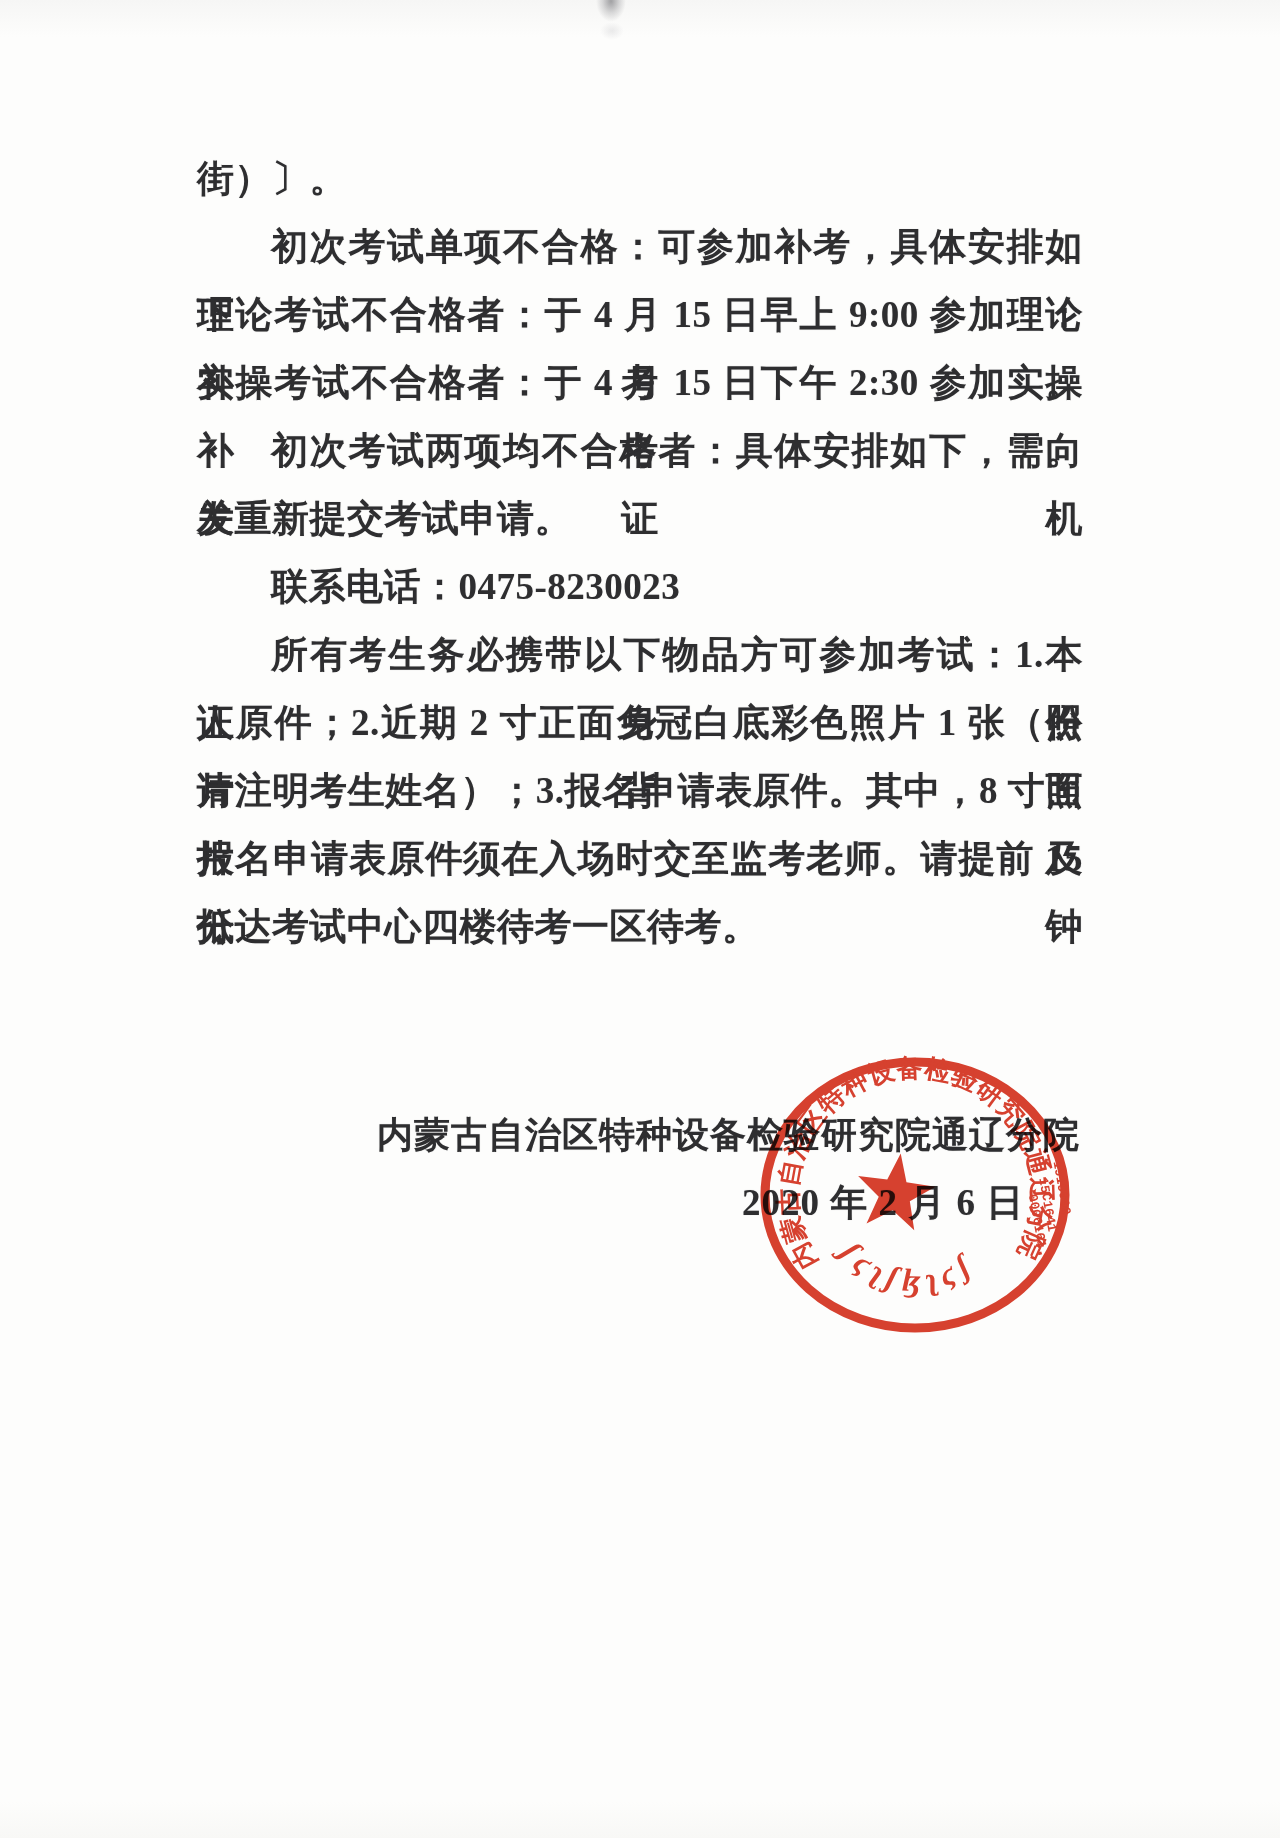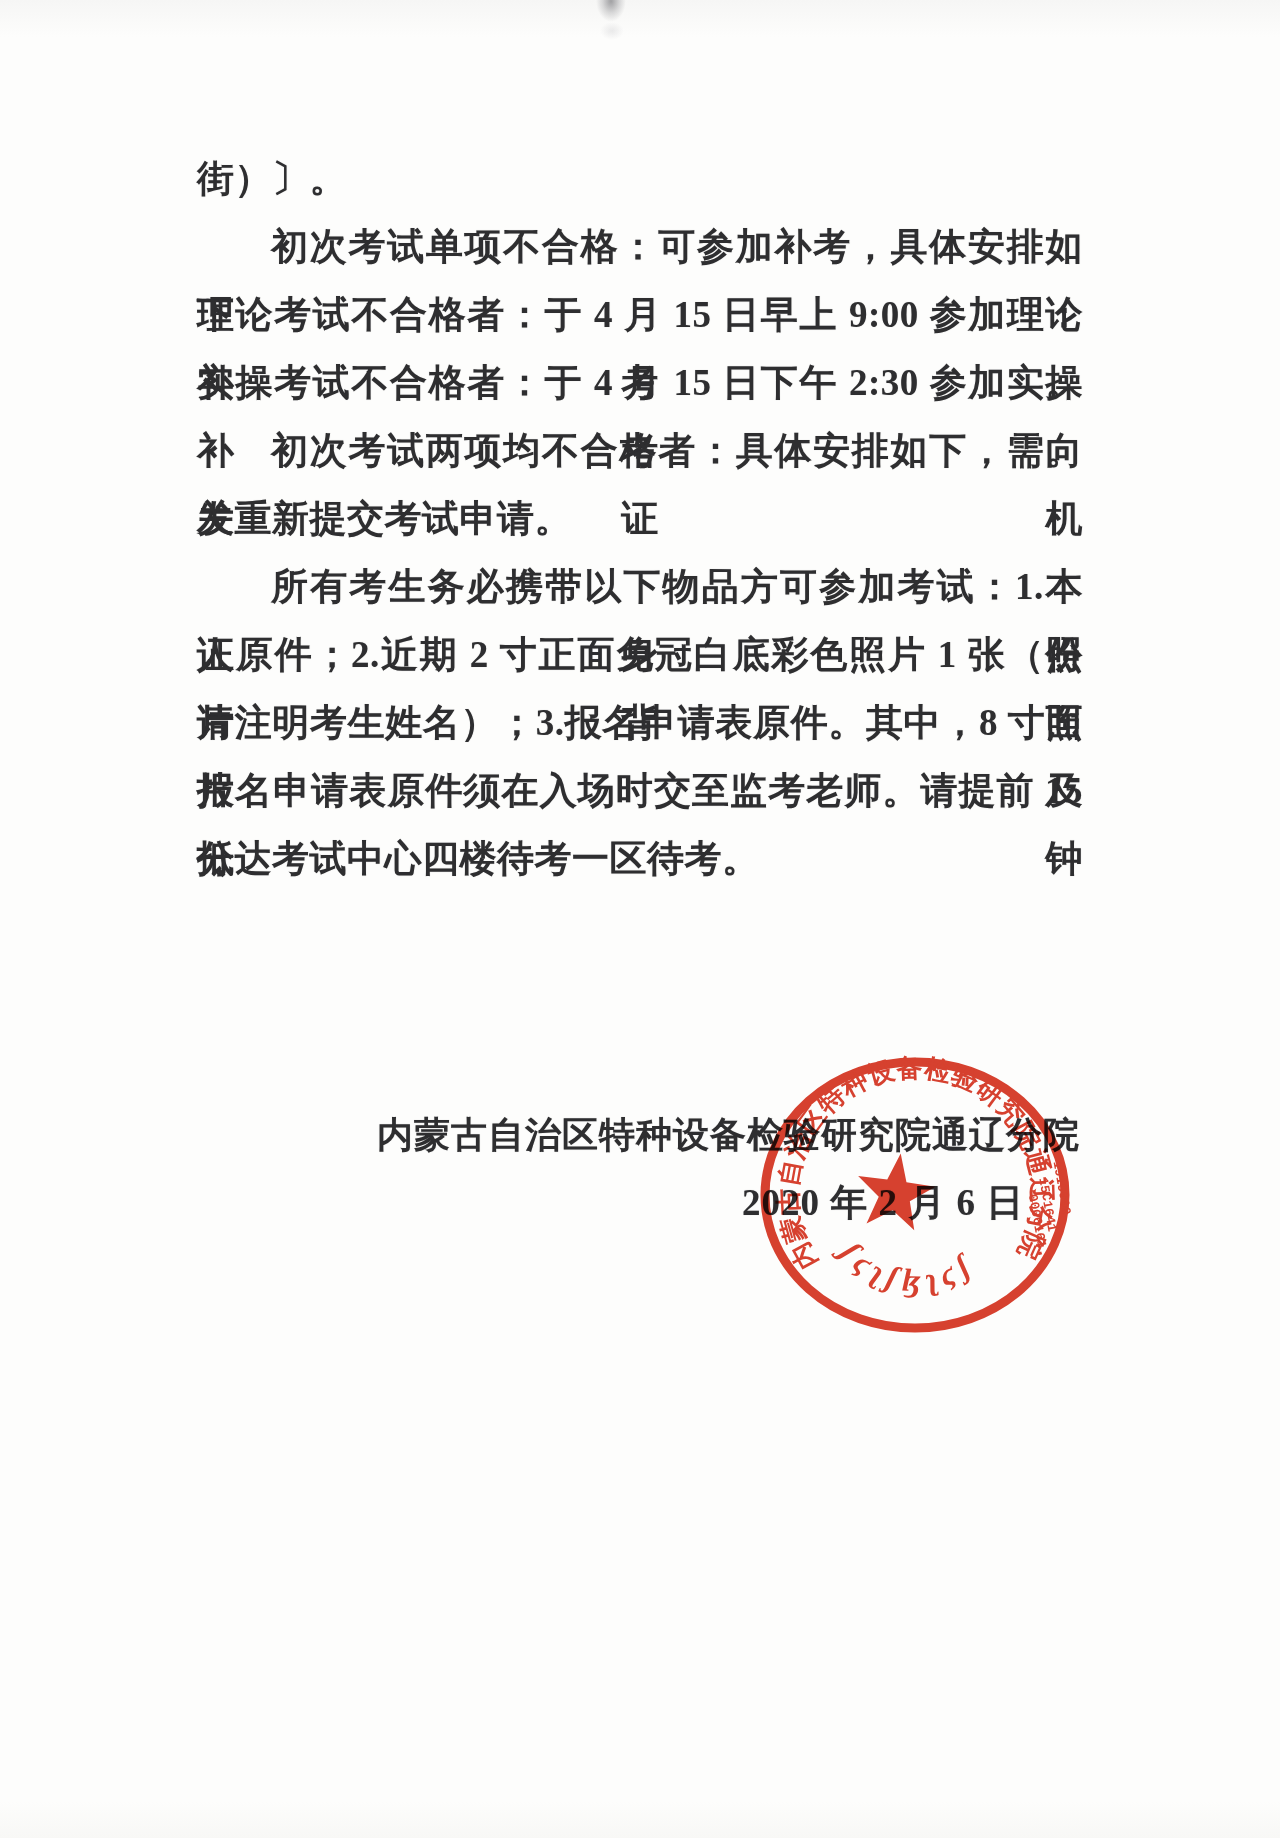--- a/index.html
+++ b/index.html
@@ -63,20 +63,21 @@
   <div class="artifact"></div>
   <div class="artifact2"></div>
 
   <div class="body-text">
     <div class="line">街）〕。</div>
     <div class="line indent fill">初次考试单项不合格：可参加补考，具体安排如下：</div>
     <div class="line fill">理论考试不合格者：于 4 月 15 日早上 9:00 参加理论补考。</div>
     <div class="line fill">实操考试不合格者：于 4 月 15 日下午 2:30 参加实操补考。</div>
     <div class="line indent fill">初次考试两项均不合格者：具体安排如下，需向发证机</div>
     <div class="line">关重新提交考试申请。</div>
+    <div class="line indent">联系电话：0475-8230023</div>
     <div class="line indent fill">所有考生务必携带以下物品方可参加考试：1.本人身份</div>
     <div class="line fill">证原件；2.近期 2 寸正面免冠白底彩色照片 1 张（照片背面</div>
     <div class="line fill">请注明考生姓名）；3.报名申请表原件。其中，8 寸照片及</div>
     <div class="line fill">报名申请表原件须在入场时交至监考老师。请提前 15 分钟</div>
     <div class="line">抵达考试中心四楼待考一区待考。</div>
   </div>
 
   <div class="sig-org">内蒙古自治区特种设备检验研究院通辽分院</div>
   <div class="sig-date">2020 年 2 月 6 日</div>
 

